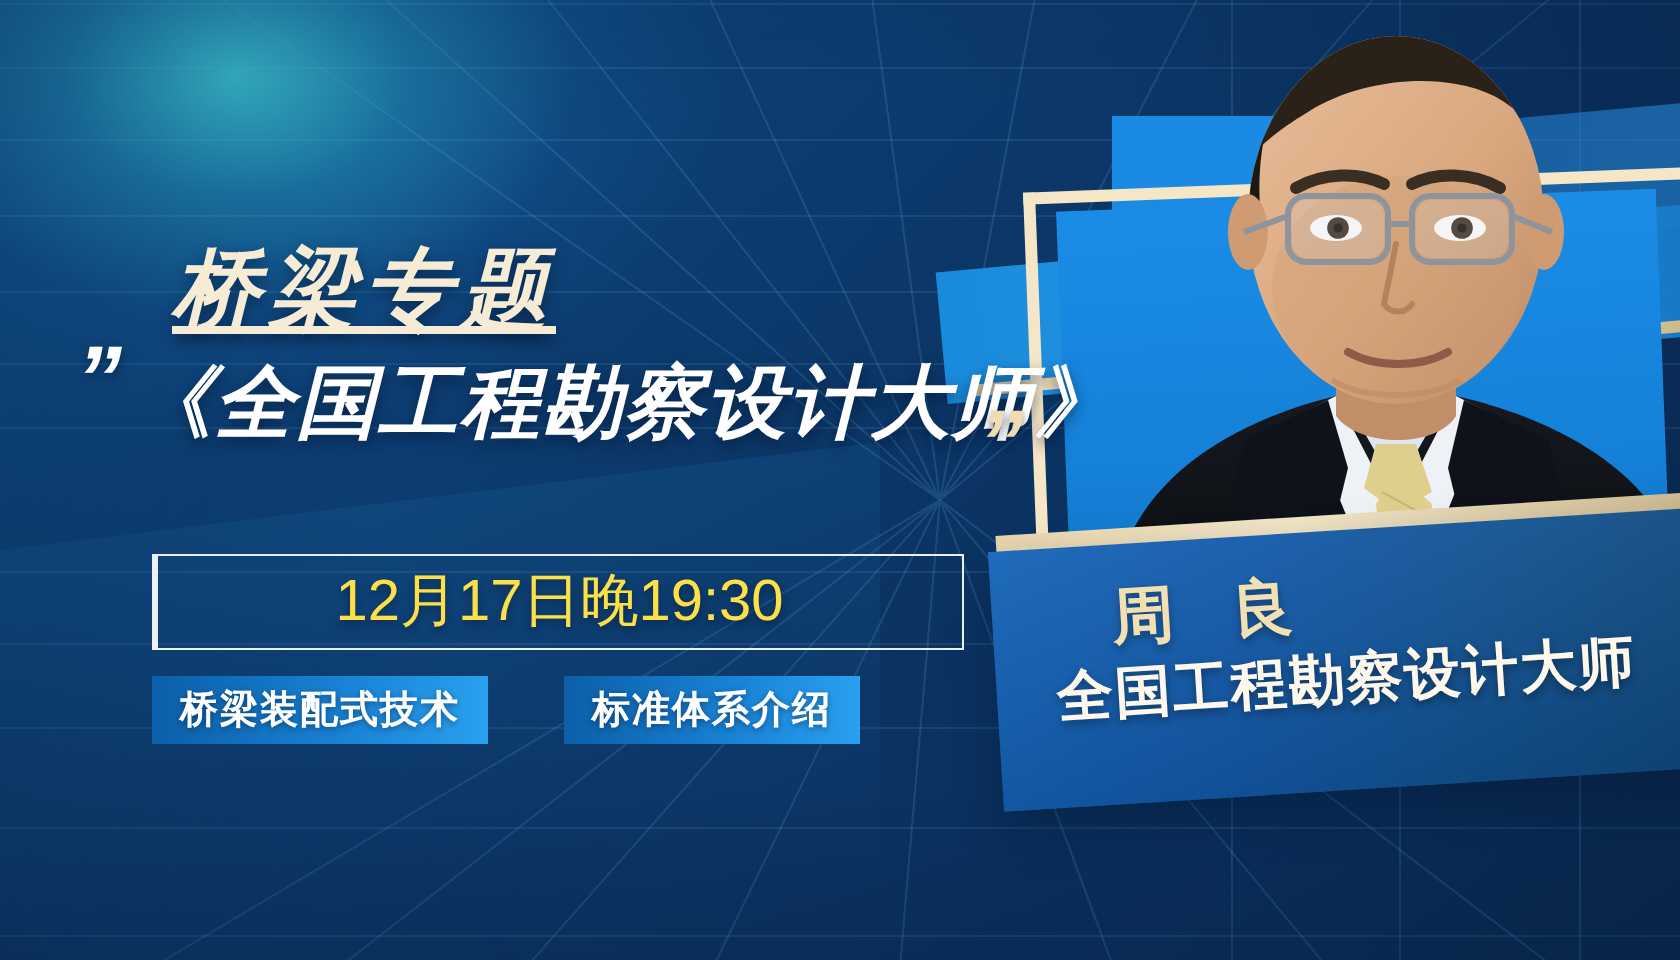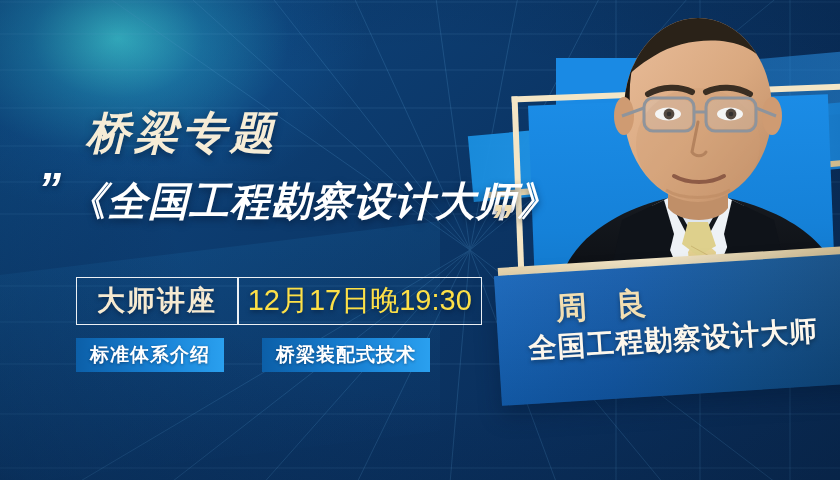--- a/index.html
+++ b/index.html
@@ -113,26 +113,27 @@
   .speaker-title{
     position:absolute;left:30px;top:56px;
     font-size:28px;font-weight:bold;letter-spacing:1px;
     color:#fdf7ec;
     text-shadow:0 2px 4px rgba(0,0,0,.38);
     white-space:nowrap;
   }
 
   
   .headline{
-    position:absolute;left:86px;top:104px;
+    position:absolute;left:86px;top:116px;
     font-size:44px;font-weight:bold;letter-spacing:4px;
     color:#f6ecd6;
     font-style:italic;
     text-shadow:0 3px 7px rgba(2,18,44,.55);
     white-space:nowrap;
+    text-decoration:underline;
   }
   .subline{
     position:absolute;left:66px;top:174px;
     font-size:40px;font-weight:bold;letter-spacing:1px;
     color:#ffffff;
     font-style:italic;
     text-shadow:0 3px 7px rgba(2,18,44,.55);
     white-space:nowrap;
   }
   .quote-open{
@@ -341,23 +342,22 @@
     <div class="speaker-name">周 良</div>
     <div class="speaker-title">全国工程勘察设计大师</div>
   </div>
 
   <div class="headline">桥梁专题</div>
   <div class="quote-open">”</div>
   <div class="subline">《全国工程勘察设计大师》</div>
   <div class="quote-close">”</div>
 
   <div class="lecture-bar">
-    <div class="lecture-left">大师讲座</div>
     <div class="lecture-divider"></div>
     <div class="lecture-right">12月17日晚19:30</div>
   </div>
 
   <div class="chips">
+    <div class="chip">桥梁装配式技术</div>
     <div class="chip">标准体系介绍</div>
-    <div class="chip">桥梁装配式技术</div>
   </div>
 
 </div>
 
 </body></html>

